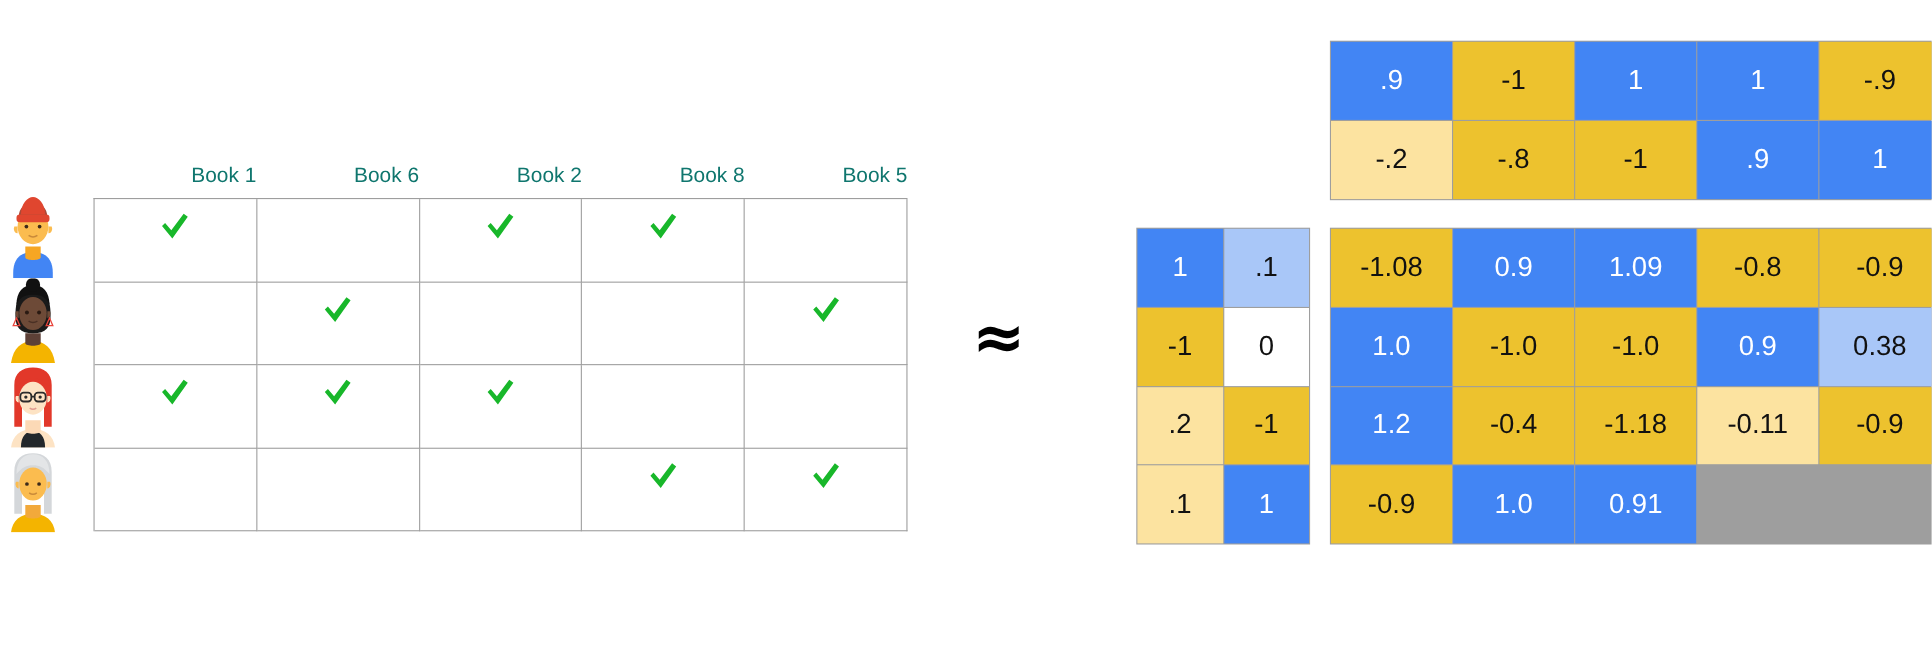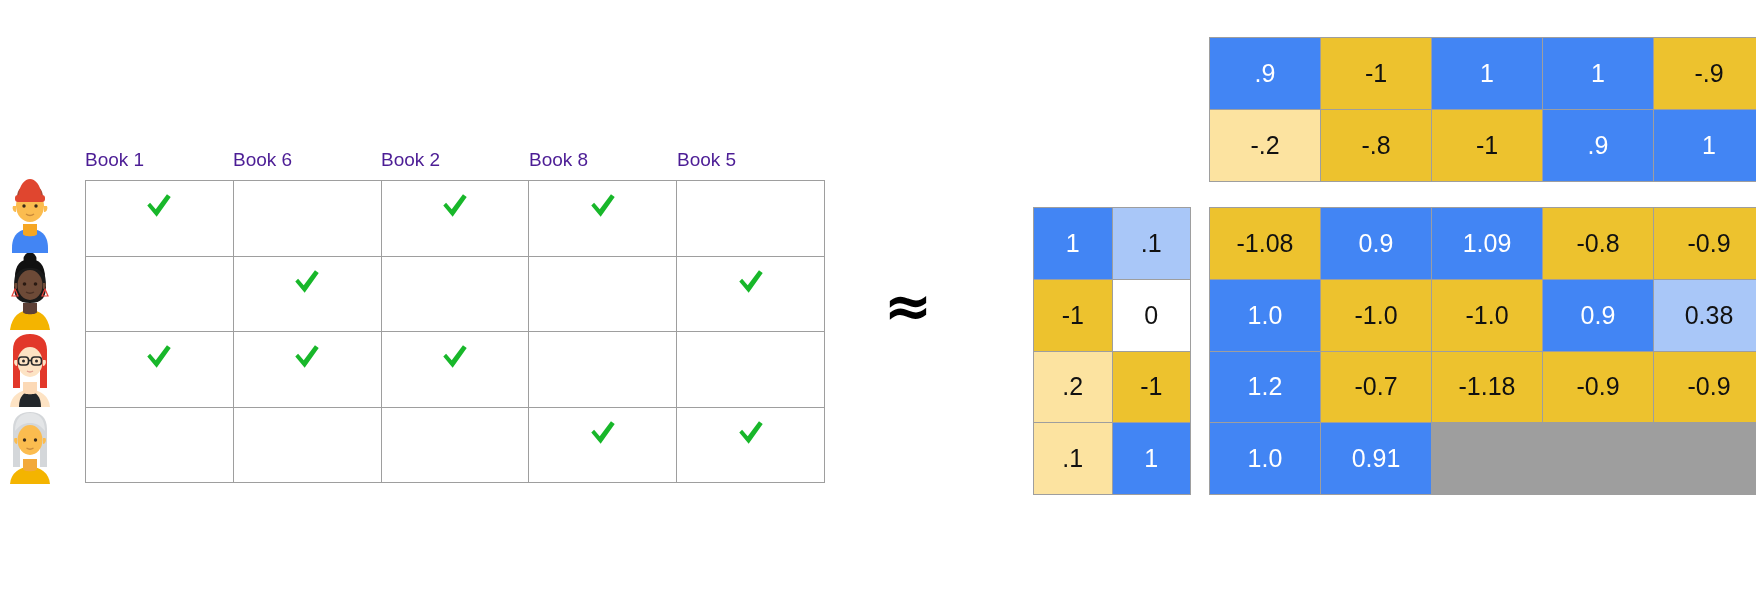--- a/index.html
+++ b/index.html
@@ -28,24 +28,24 @@
   #book-headers {
     position: absolute;
     left: 85px;
     top: 146px;
     width: 740px;
     height: 28px;
     display: flex;
   }
   .book-header {
     flex: 1 1 0;
-    text-align: left;
+    text-align: right;
     font-size: 19px;
     line-height: 28px;
-    color: #4c1d95;
+    color: #0f766e;
     letter-spacing: 0px;
     white-space: nowrap;
   }
 
   #avatar-column {
     position: absolute;
     left: 2px;
     top: 176px;
     width: 56px;
     height: 308px;
@@ -330,19 +330,20 @@
     <div class="mcell c-blue">0.9</div>
     <div class="mcell c-blue">1.09</div>
     <div class="mcell c-gold">-0.8</div>
     <div class="mcell c-gold">-0.9</div>
     <div class="mcell c-blue">1.0</div>
     <div class="mcell c-gold">-1.0</div>
     <div class="mcell c-gold">-1.0</div>
     <div class="mcell c-blue">0.9</div>
     <div class="mcell c-lblue">0.38</div>
     <div class="mcell c-blue">1.2</div>
-    <div class="mcell c-gold">-0.7</div>
+    <div class="mcell c-gold">-0.4</div>
     <div class="mcell c-gold">-1.18</div>
+    <div class="mcell c-lgold">-0.11</div>
     <div class="mcell c-gold">-0.9</div>
     <div class="mcell c-gold">-0.9</div>
     <div class="mcell c-blue">1.0</div>
     <div class="mcell c-blue">0.91</div>
   </div>
 
 </body></html>

